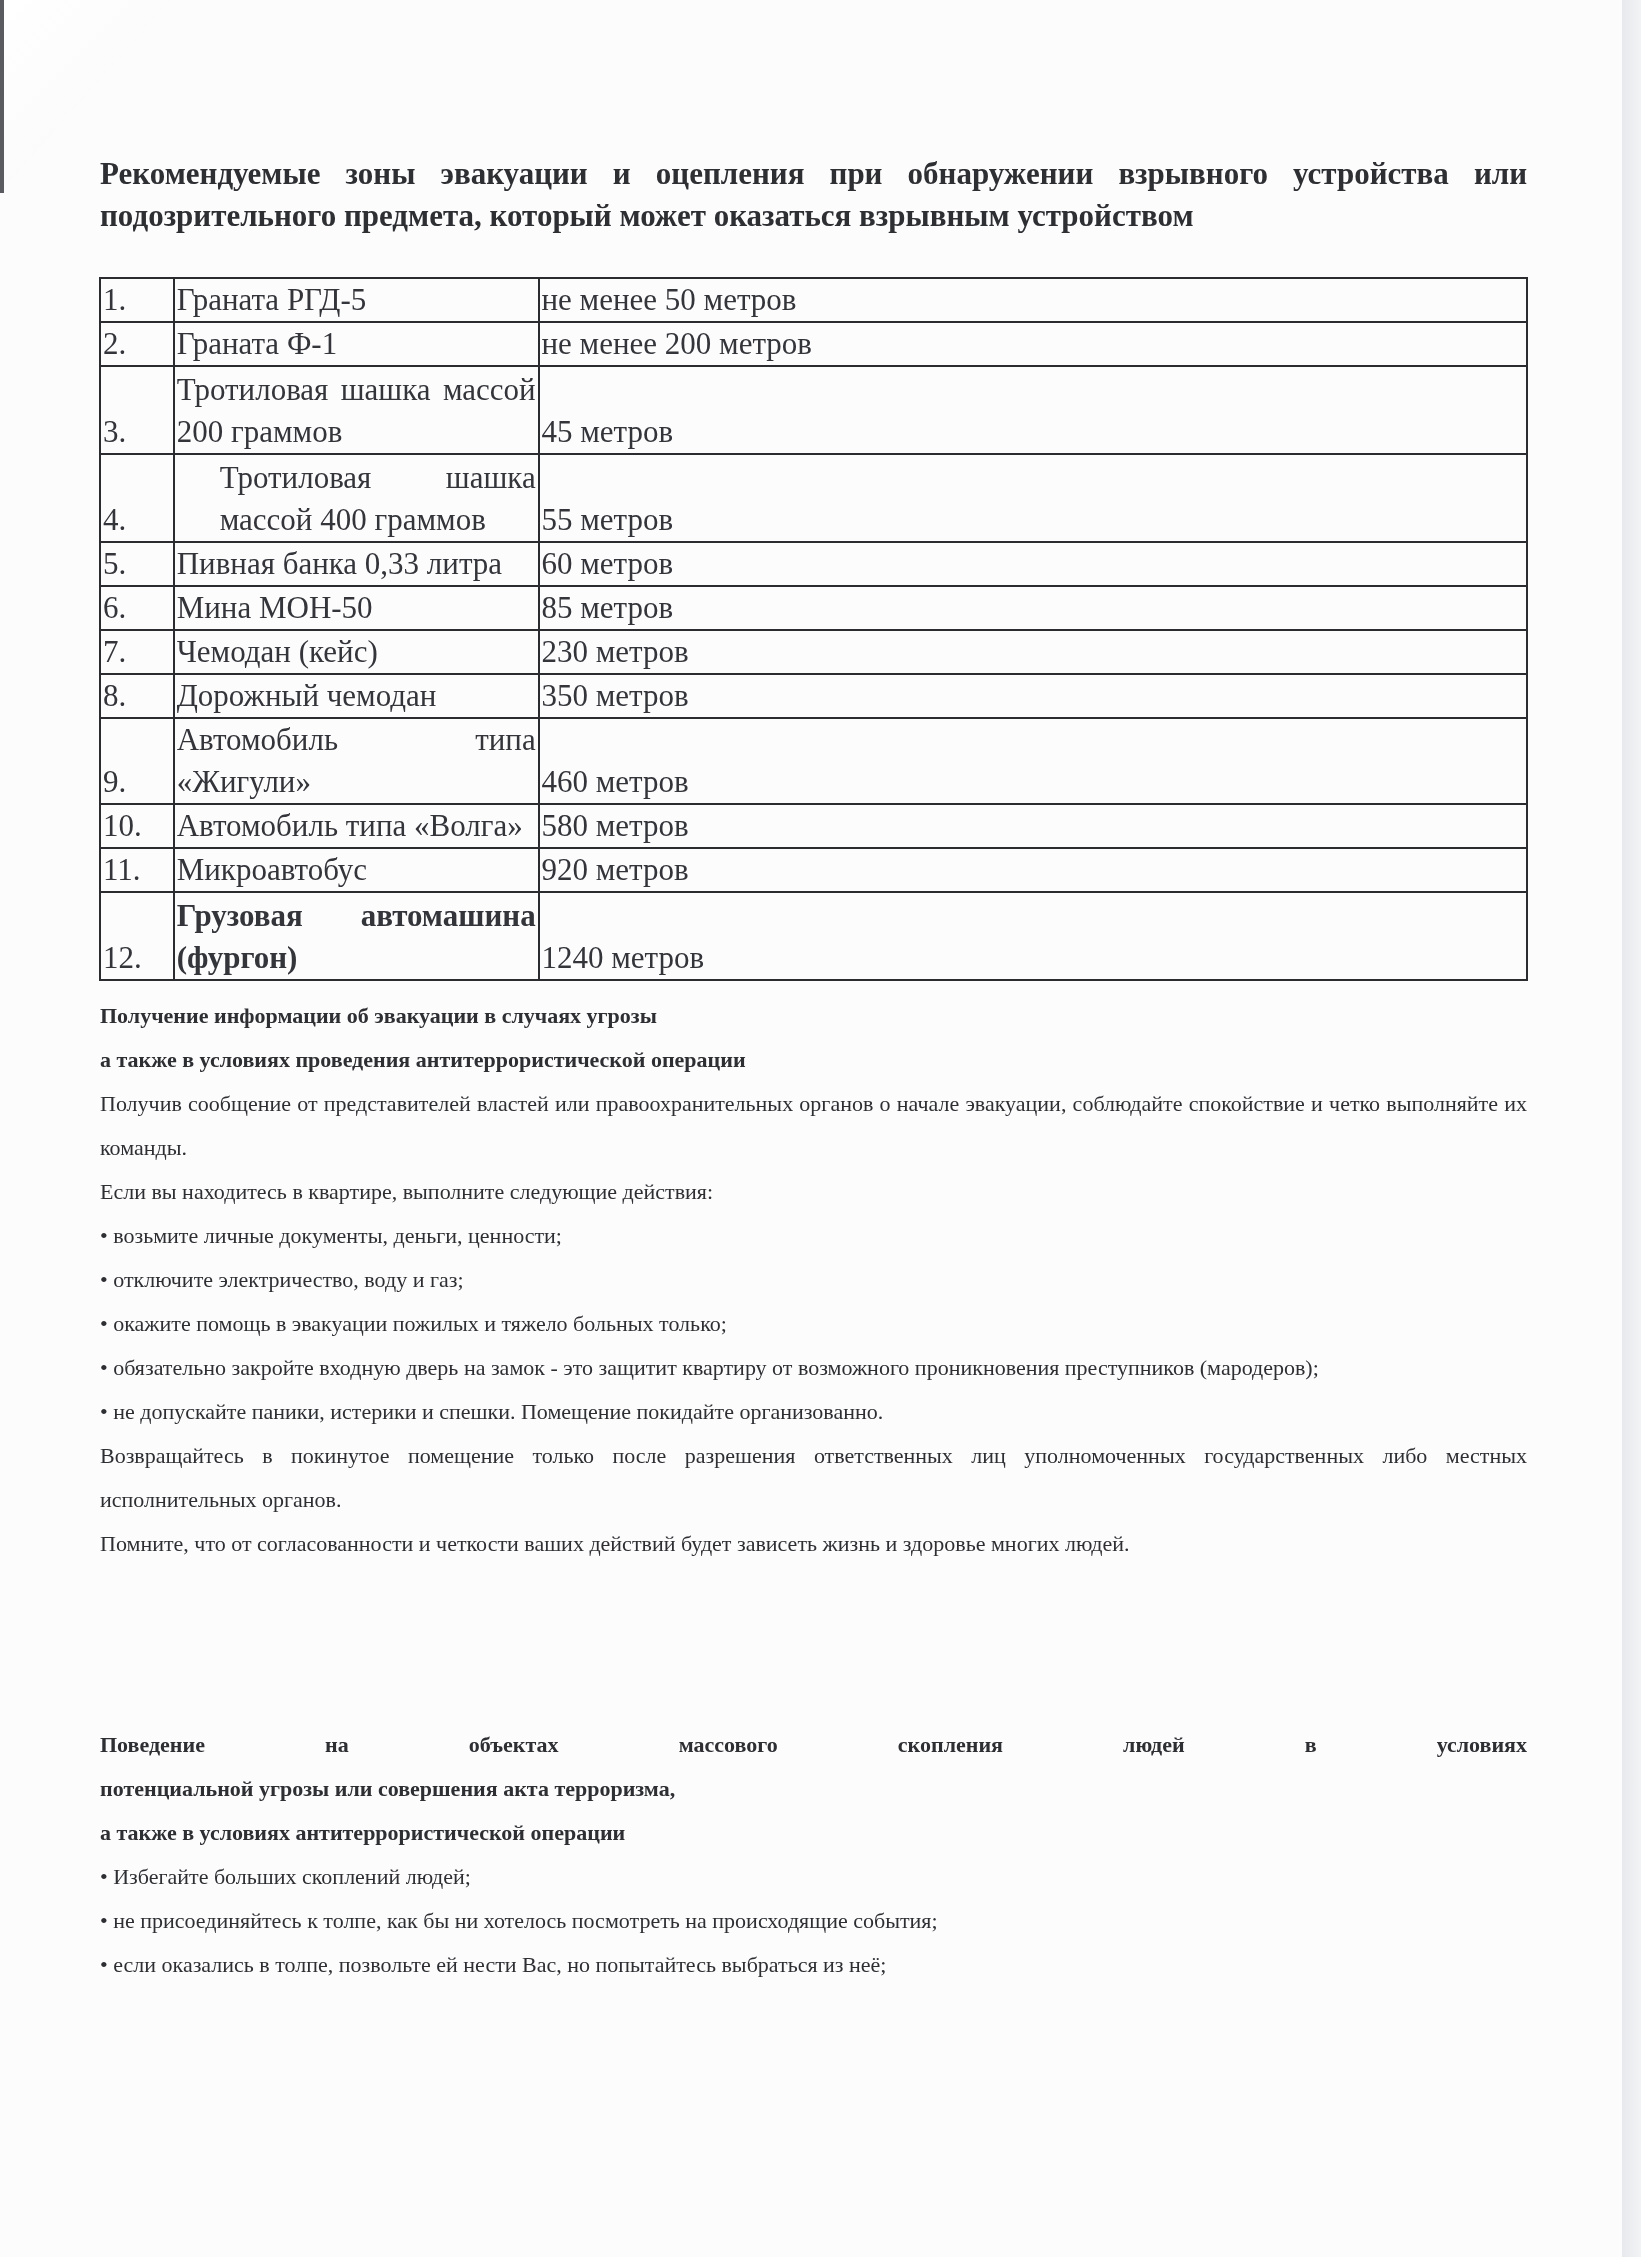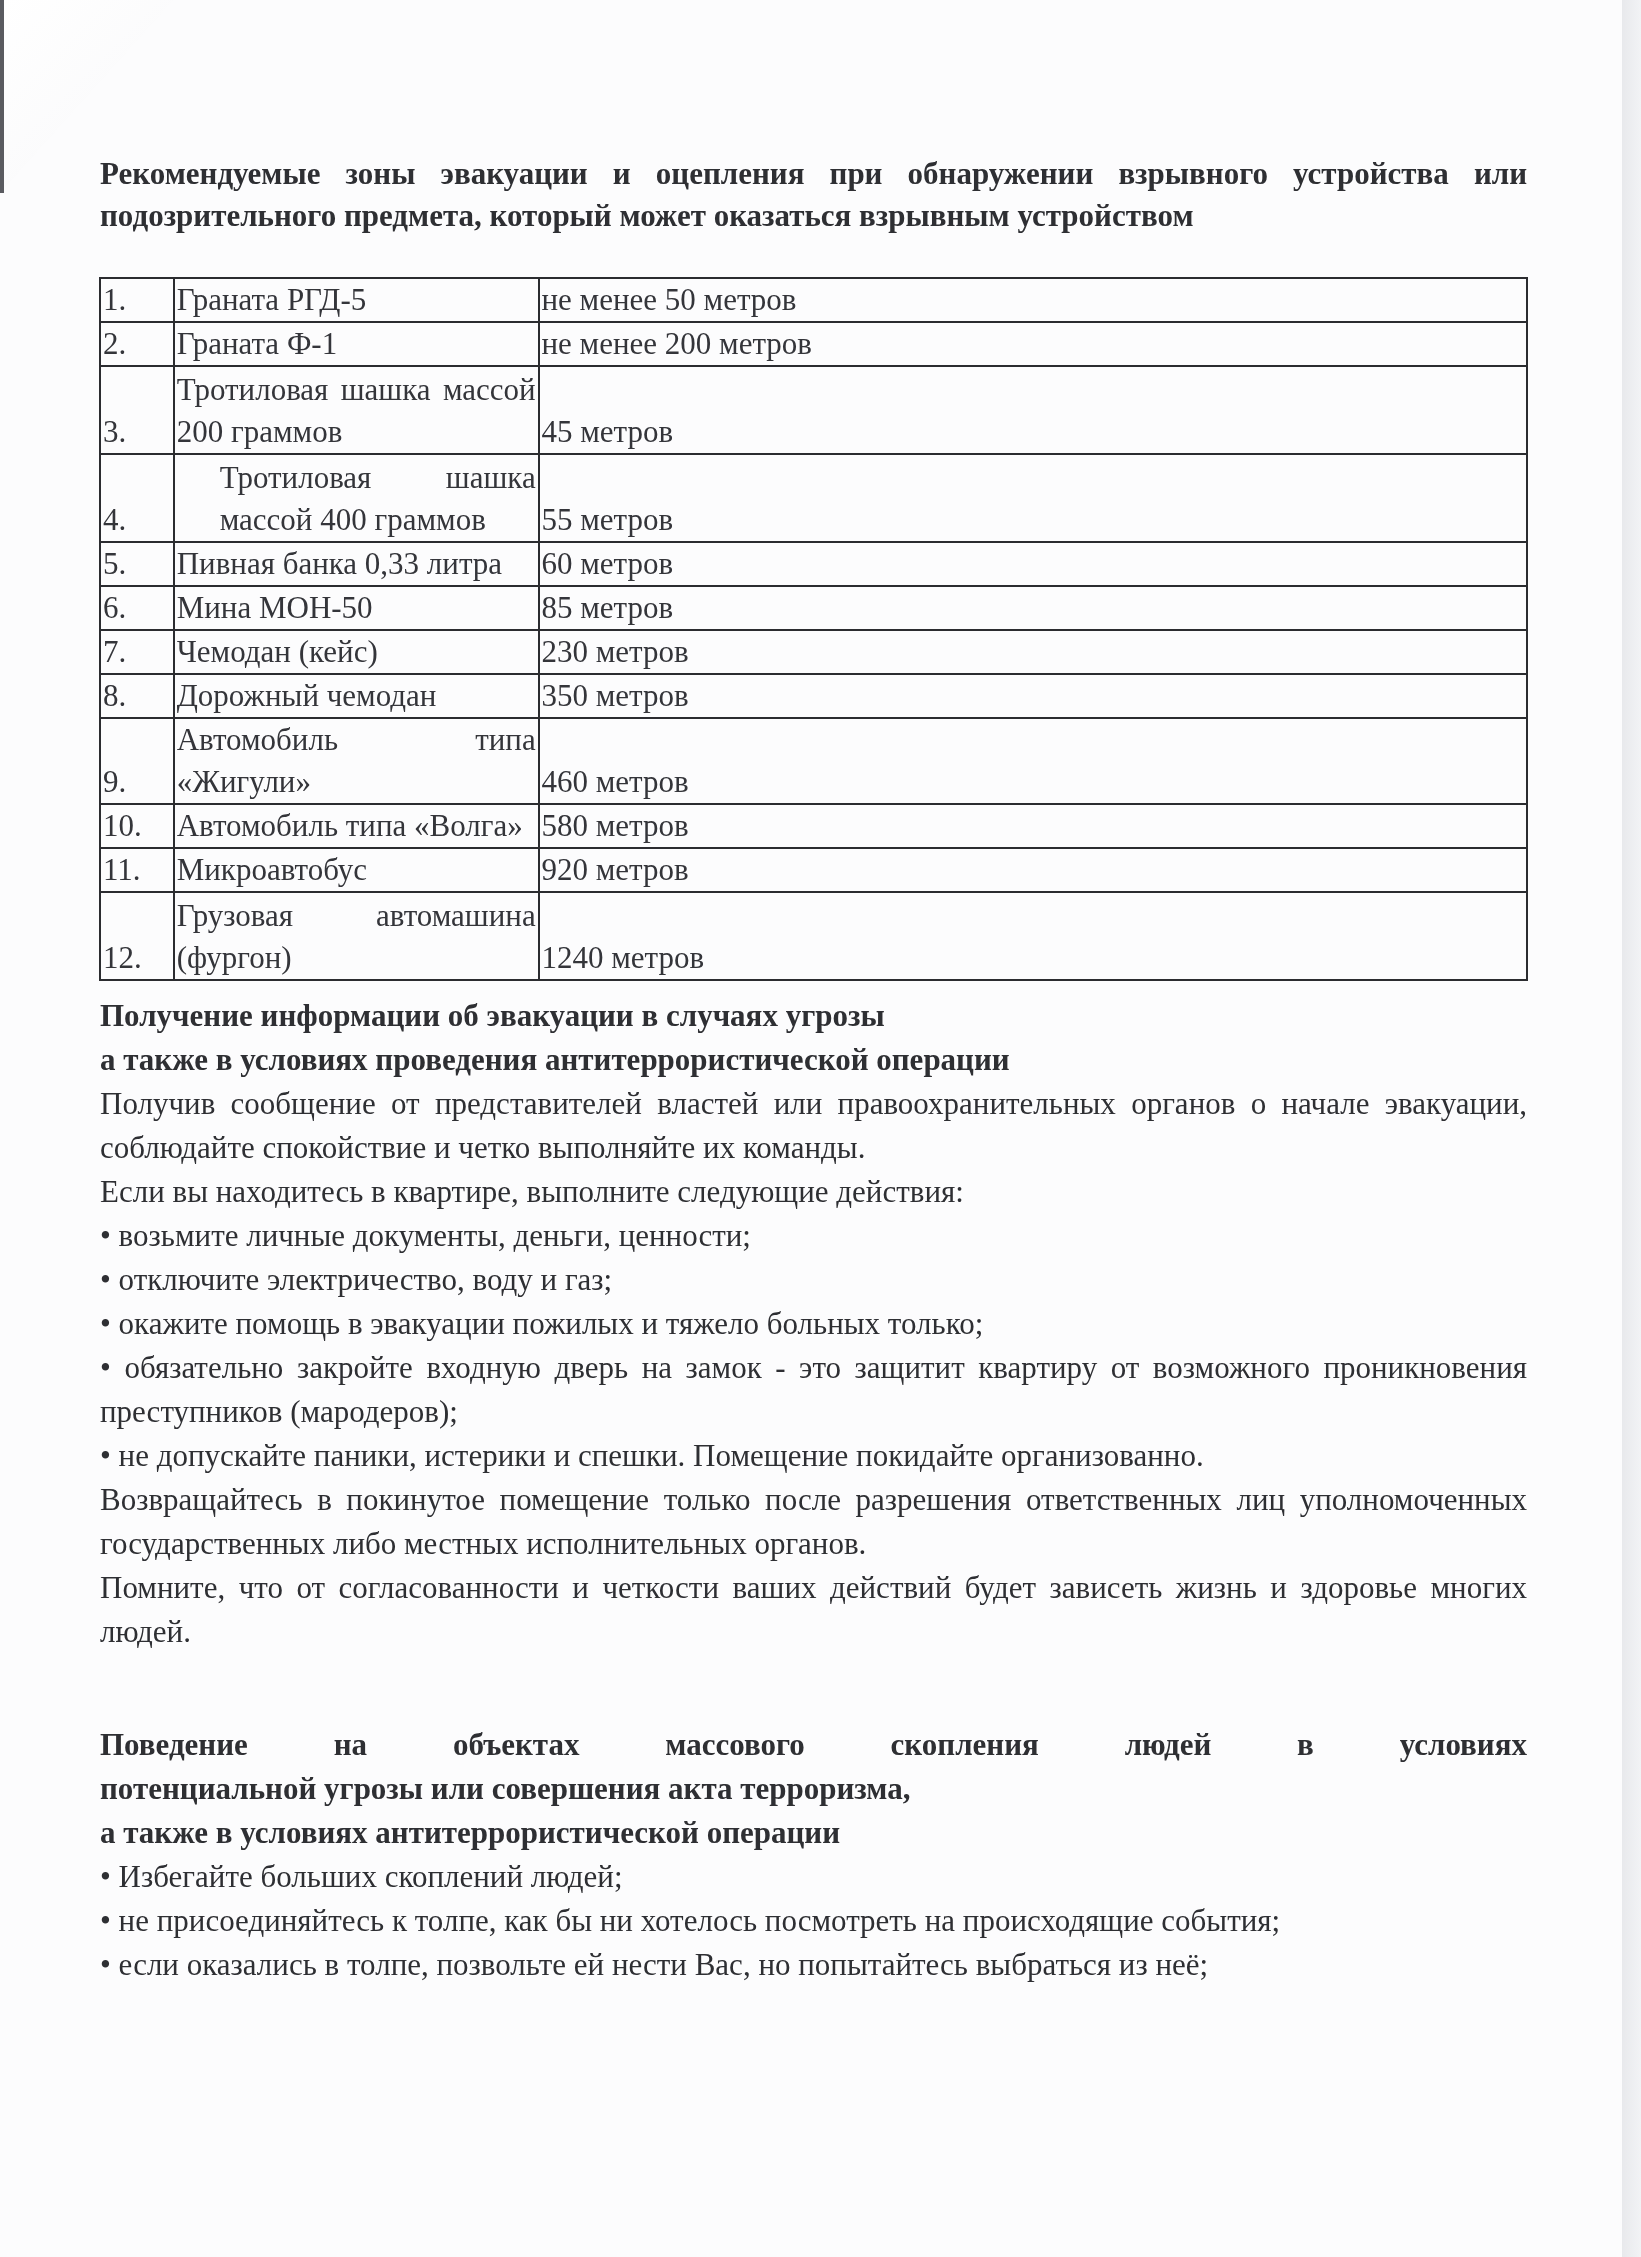--- a/index.html
+++ b/index.html
@@ -39,21 +39,21 @@
     border: 2.4px solid #2b2c30; padding: 0 1.9px; vertical-align: bottom;
     color: #34353a;
   }
   table.zones td.num { width: 68px; }
   table.zones td.item { width: 359px; text-align: justify; text-align-last: justify; }
   table.zones td.item.single { text-align-last: left; }
   table.zones tr.r1 td { height: 42px; }
   table.zones tr.r2 td { height: 86px; }
   .sec {
     position: absolute; left: 100px; width: 1427px;
-    font-size: 31px; line-height: 44px;
+    font-size: 22px; line-height: 44px;
   }
   .sec .h { font-weight: bold; display: block; }
   .sec .p { display: block; text-align: justify; }
   .sec .p.last-left { text-align-last: left; }
   .sec .bullet::before { content: "• "; }
   .h.justify { text-align: justify; text-align-last: justify; }
 </style>
 </head>
 <body>
 
@@ -121,21 +121,21 @@
       <td>580 метров</td>
     </tr>
     <tr class="r1">
       <td class="num">11.</td>
       <td class="item single">Микроавтобус</td>
       <td>920 метров</td>
     </tr>
     <tr class="r2">
       <td class="num">12.</td>
       <td class="item" style="text-align-last:left;">
-          <span style="display:block;text-align:justify;">Грузовая автомашина (фургон)</span>
+          <span style="display:block;text-align:justify;font-weight:bold;">Грузовая автомашина (фургон)</span>
         </td>
       <td>1240 метров</td>
     </tr>
   </tbody>
 </table>
 
 <div class="sec" style="top:994px;">
   <span class="h">Получение информации об эвакуации в случаях угрозы</span>
   <span class="h">а также в условиях проведения антитеррористической операции</span>
   <span class="p last-left">Получив сообщение от представителей властей или правоохранительных органов о начале эвакуации, соблюдайте спокойствие и четко выполняйте их команды.</span>

